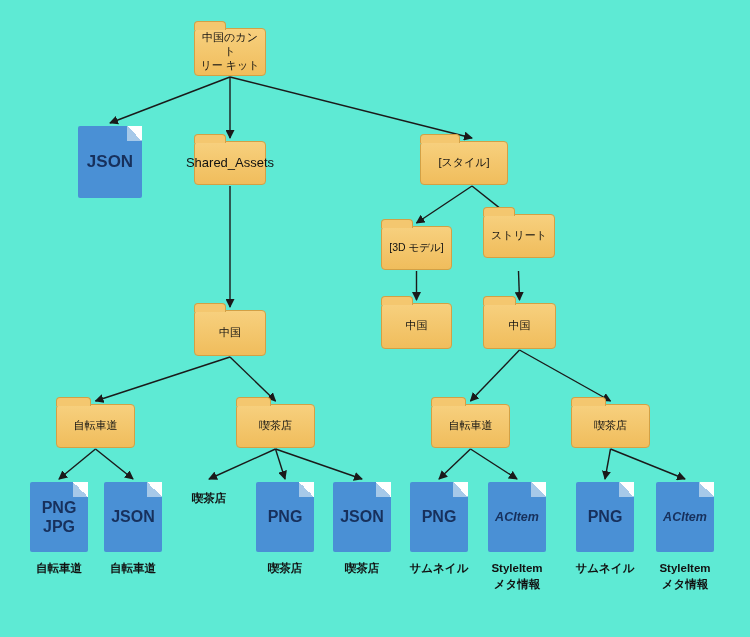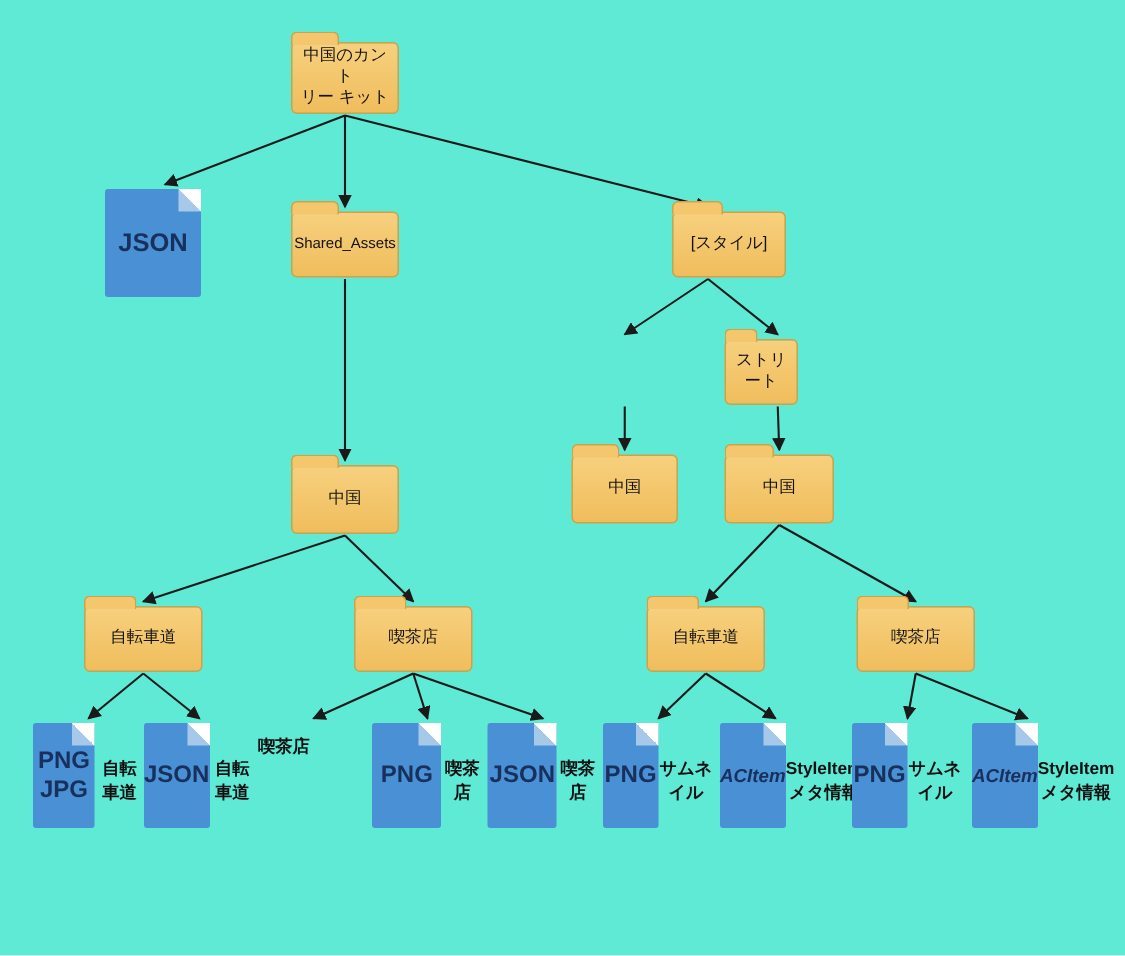--- a/index.html
+++ b/index.html
@@ -7,24 +7,24 @@
   #stage{position:relative;width:750px;height:637px;background:#5eead4;overflow:hidden;}
   #edges{position:absolute;left:0;top:0;width:750px;height:637px;z-index:1;pointer-events:none;}
   #edges line{stroke:#1a1a1a;stroke-width:1.4;}
 
   .folder{position:absolute;z-index:2;background:linear-gradient(180deg,#f7d07e 0%,#f0bd5c 100%);
           border:1px solid #d2a045;border-radius:4px;display:flex;align-items:center;justify-content:center;
           box-sizing:border-box;}
   .folder::before{content:"";position:absolute;top:-8px;left:-1px;width:46%;height:9px;
           background:#f4c76f;border:1px solid #d2a045;border-bottom:none;border-radius:4px 4px 0 0;box-sizing:border-box;}
   .flabel{font-size:11px;color:#111;text-align:center;line-height:1.25;white-space:pre-line;padding:0 2px;}
-  .flabel.tiny{font-size:10px;}
+  .flabel.tiny{font-size:13px;}
   .flabel.small{font-size:10.5px;}
 
-  .file-node{position:absolute;z-index:2;display:flex;flex-direction:row;align-items:center;}
+  .file-node{position:absolute;z-index:2;display:flex;flex-direction:column;align-items:center;}
   .doc{position:relative;width:58px;height:70px;background:#4a90d5;border-radius:2px;
        display:flex;align-items:center;justify-content:center;}
   .doc::after{content:"";position:absolute;top:0;right:0;width:15px;height:15px;
        background:linear-gradient(to bottom left,#ffffff 0%,#ffffff 50%,#a6c9e9 50%,#a6c9e9 100%);}
   .doc.big{width:64px;height:72px;}
   .doc-label{font-weight:bold;font-size:16px;color:#17305c;text-align:center;line-height:1.2;white-space:pre-line;}
   .doc.big .doc-label{font-size:17px;}
   .doc-label.compact{font-size:12.5px;font-style:italic;}
   .caption{margin-top:9px;font-size:11.5px;font-weight:bold;color:#111;text-align:center;line-height:1.35;white-space:pre-line;}
   .caption.wide{width:184px;margin-top:20px;font-size:12px;}
@@ -65,26 +65,29 @@
 
   <div class="folder" style="left:194px;top:28px;width:72px;height:48px">
     <span class="flabel">中国のカント
 リー キット</span>
   </div>
 
   <div class="folder" style="left:194px;top:141px;width:72px;height:44px">
     <span class="flabel tiny">Shared_Assets</span>
   </div>
 
-  <div class="folder" style="left:448px;top:141px;width:76px;height:44px">
+  <div class="folder" style="left:420px;top:141px;width:88px;height:44px">
     <span class="flabel">[スタイル]</span>
   </div>
 
+  <div class="folder" style="left:381px;top:226px;width:71px;height:44px">
+    <span class="flabel small">[3D モデル]</span>
+  </div>
 
-  <div class="folder" style="left:483px;top:226px;width:49px;height:44px">
+  <div class="folder" style="left:483px;top:214px;width:72px;height:44px">
     <span class="flabel">ストリート</span>
   </div>
 
   <div class="folder" style="left:194px;top:310px;width:72px;height:46px">
     <span class="flabel">中国</span>
   </div>
 
   <div class="folder" style="left:381px;top:303px;width:71px;height:46px">
     <span class="flabel">中国</span>
   </div>

